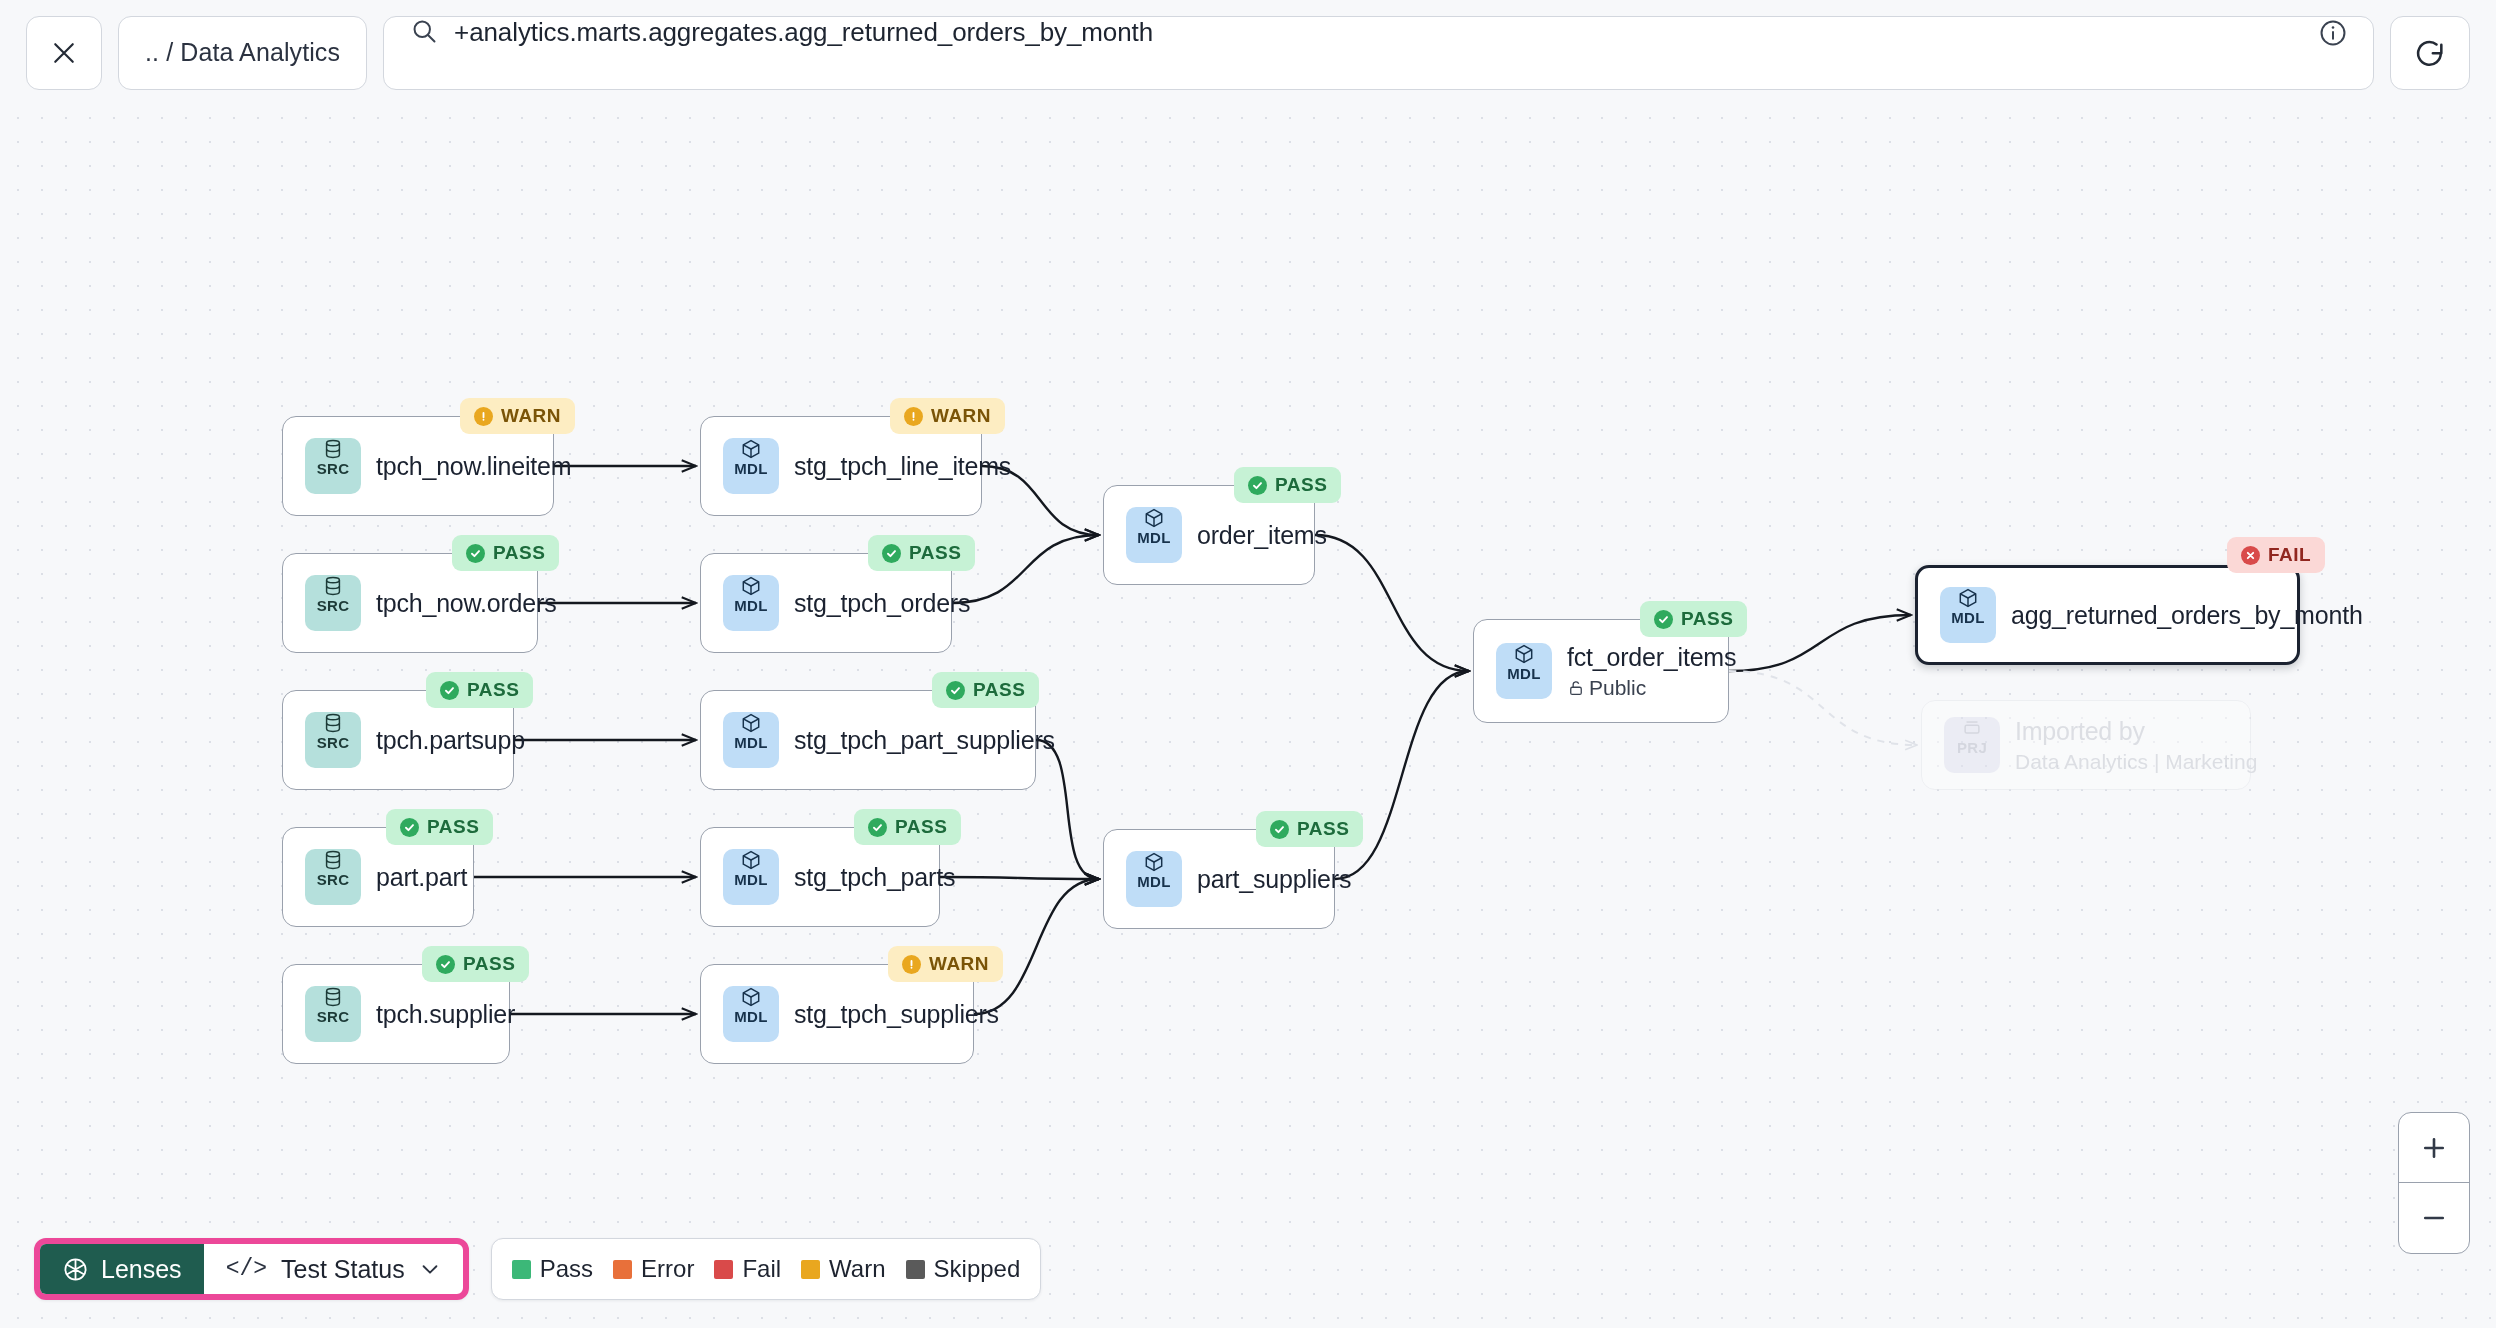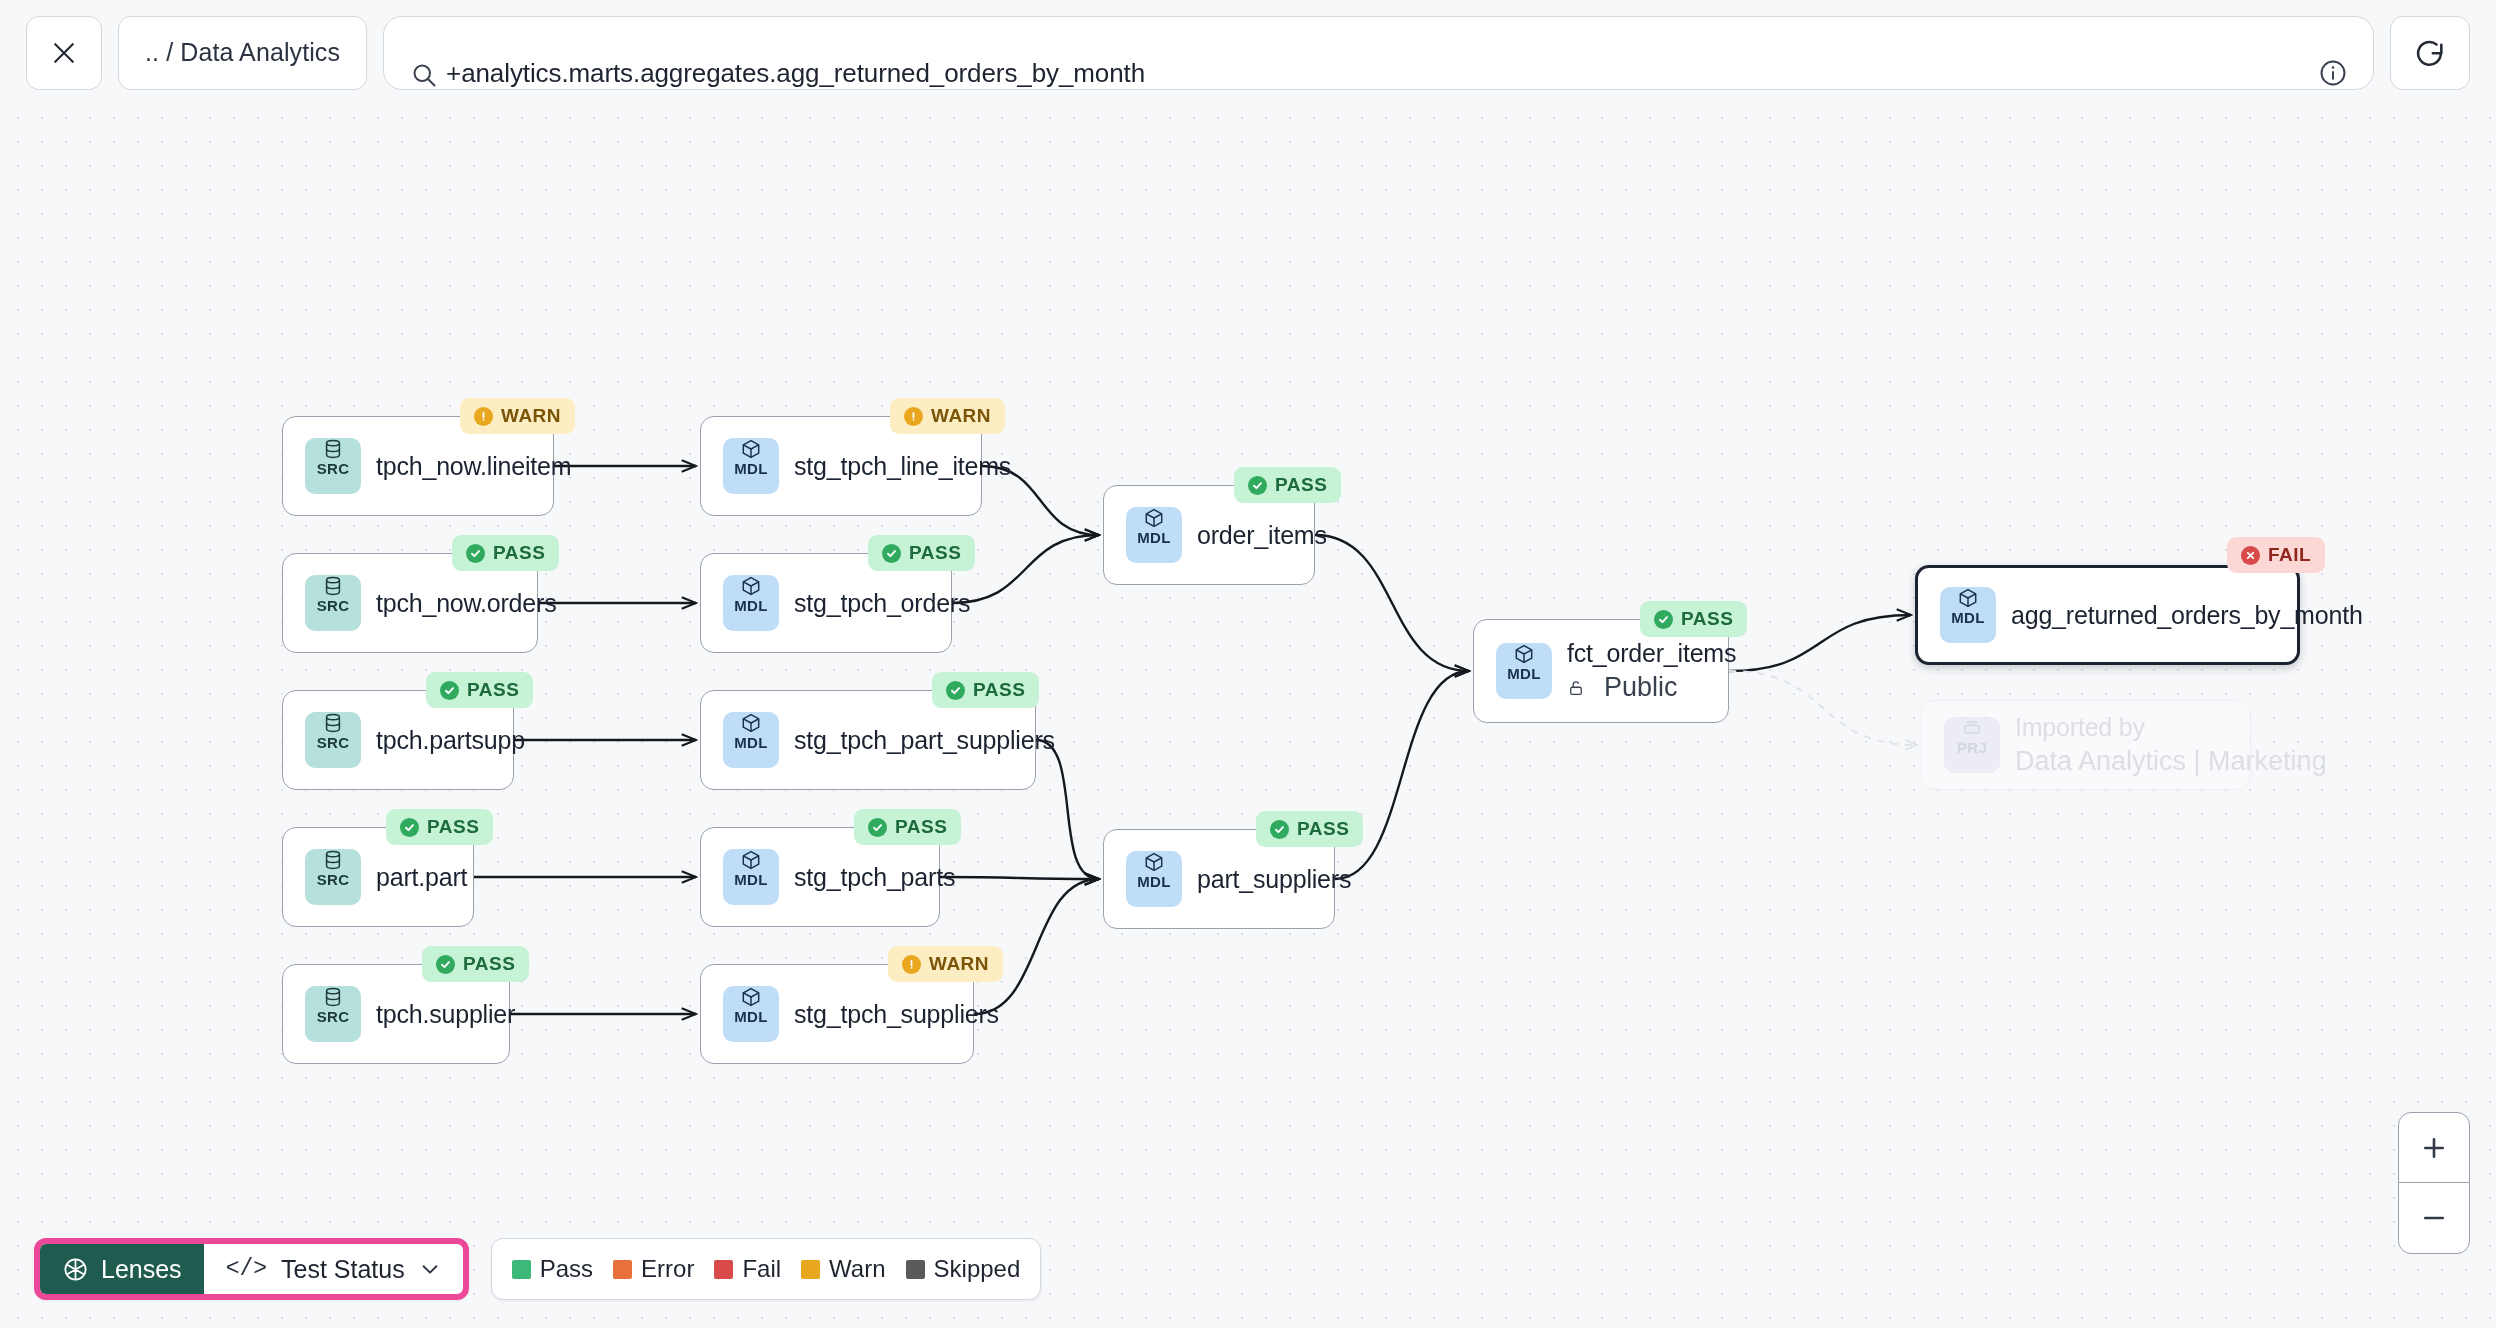--- a/index.html
+++ b/index.html
@@ -45,24 +45,24 @@
     padding: 14px 26px;
     font-size: 25px;
     color: #2b3240;
     letter-spacing: .1px;
   }
   #searchbar {
     flex: 1;
     height: 74px;
     background: #fff;
     border: 1px solid #d3d7de;
-    border-radius: 19px;
-    display: flex; align-items: flex-end;
+    border-radius: 13px;
+    display: flex; align-items: flex-start;
     padding: 0 24px 0 26px;
-    gap: 8px;
+    gap: 16px;
     cursor: text;
   }
   #searchbar .s-ico { width: 28px; height: 28px; flex: 0 0 28px; color: #3a4250; }
   #search-input {
     flex: 1; border: 0; outline: 0;
     font-family: "Liberation Sans", sans-serif;
     font-size: 26px; color: #1d2430; background: transparent;
     letter-spacing: -.1px;
   }
   #info-icon { width: 32px; height: 32px; color: #3a4250; flex: 0 0 32px; cursor: pointer; }
@@ -103,22 +103,22 @@
   }
   .badge-ico.src { background: #b5e0dc; color: #1c3a37; }
   .badge-ico.mdl { background: #bfddf7; color: #17324c; }
   .badge-ico.prj { background: #e3e4f0; color: #b9bcc9; }
   .badge-ico svg { width: 22px; height: 22px; display: block; }
   .badge-ico .tag { font-size: 15px; font-weight: 700; line-height: 1; letter-spacing: .3px; }
   .node-body { margin-left: 15px; display: flex; flex-direction: column; gap: 4px; }
   .node-title { font-size: 25px; color: #1b2230; letter-spacing: -.2px; white-space: nowrap; }
   .node.ghost .node-title, .node.ghost .node-sub { color: #c7cad2; }
   .node-sub {
-    font-size: 27px; color: #39414f;
-    display: flex; align-items: center; gap: 19px; white-space: nowrap;
+    font-size: 21px; color: #39414f;
+    display: flex; align-items: center; gap: 4px; white-space: nowrap;
   }
   .node-sub svg { width: 18px; height: 18px; }
 
   .status-pill {
     position: absolute;
     height: 36px;
     display: flex; align-items: center; gap: 8px;
     padding: 0 14px;
     border-radius: 9px;
     font-size: 19px; font-weight: 700;

